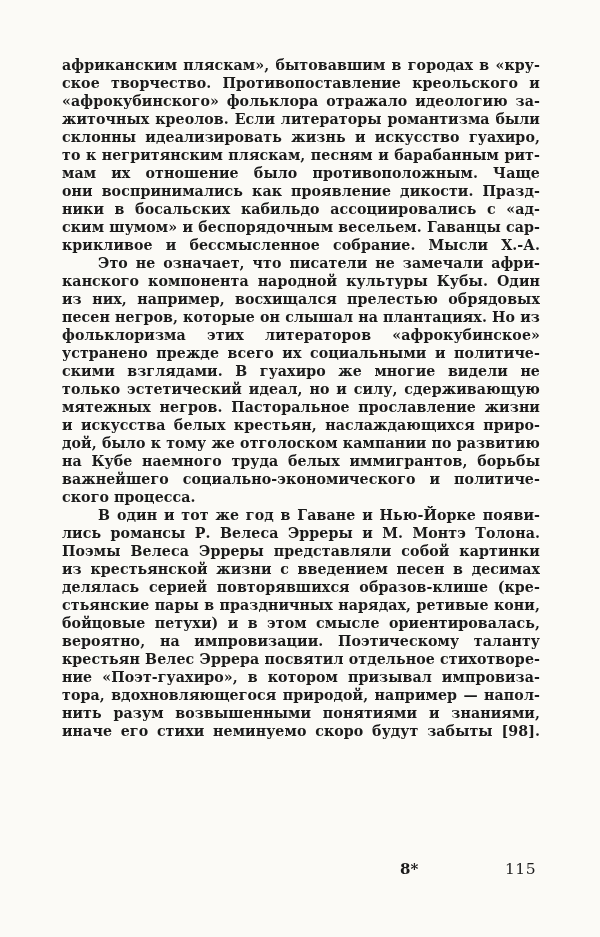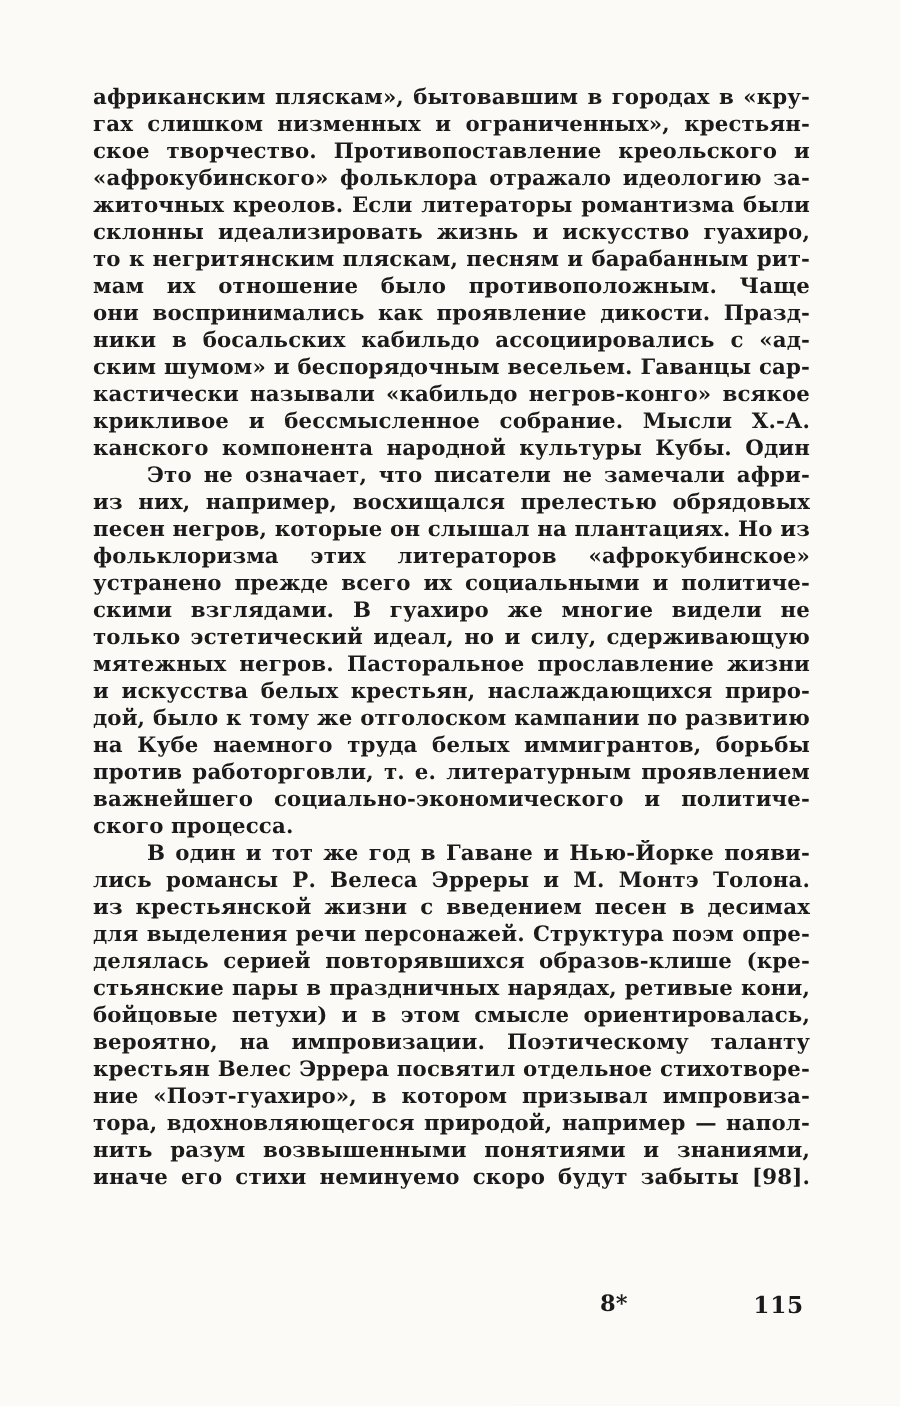--- a/index.html
+++ b/index.html
@@ -57,62 +57,59 @@
     position: absolute;
     left: 338px;
     top: 0;
     font-weight: 700;
     font-size: 15px;
   }
   .page-number {
     position: absolute;
     right: 4px;
     top: 0;
-    font-weight: 700;
+    font-weight: 400;
     font-size: 15.5px;
     letter-spacing: 0.5px;
   }
 </style>
 </head>
 <body>
 
 <div class="page" style="background: rgb(251, 250, 246); color: rgb(27, 27, 27);">
   <div class="text-block" id="textBlock">
       <div class="line">африканским пляскам», бытовавшим в городах в «кру-</div>
-      <div class="line">гах слишком низменных и ограниченных», крестьян-</div>
       <div class="line">ское творчество. Противопоставление креольского и</div>
       <div class="line">«афрокубинского» фольклора отражало идеологию за-</div>
       <div class="line">житочных креолов. Если литераторы романтизма были</div>
       <div class="line">склонны идеализировать жизнь и искусство гуахиро,</div>
       <div class="line">то к негритянским пляскам, песням и барабанным рит-</div>
       <div class="line">мам их отношение было противоположным. Чаще всего</div>
       <div class="line">они воспринимались как проявление дикости. Празд-</div>
       <div class="line">ники в босальских кабильдо ассоциировались с «ад-</div>
       <div class="line">ским шумом» и беспорядочным весельем. Гаванцы сар-</div>
-      <div class="line">кастически называли «кабильдо негров-конго» всякое</div>
       <div class="line">крикливое и бессмысленное собрание. Мысли Х.-А. Сако</div>
+      <div class="line indent">Это не означает, что писатели не замечали афри-</div>
       <div class="line">канского компонента народной культуры Кубы. Один</div>
-      <div class="line indent">Это не означает, что писатели не замечали афри-</div>
       <div class="line">из них, например, восхищался прелестью обрядовых</div>
       <div class="line">песен негров, которые он слышал на плантациях. Но из</div>
       <div class="line">фольклоризма этих литераторов «афрокубинское» было</div>
       <div class="line">устранено прежде всего их социальными и политиче-</div>
       <div class="line">скими взглядами. В гуахиро же многие видели не</div>
       <div class="line">только эстетический идеал, но и силу, сдерживающую</div>
       <div class="line">мятежных негров. Пасторальное прославление жизни</div>
       <div class="line">и искусства белых крестьян, наслаждающихся приро-</div>
       <div class="line">дой, было к тому же отголоском кампании по развитию</div>
       <div class="line">на Кубе наемного труда белых иммигрантов, борьбы</div>
-      <div class="line">против работорговли, т. е. литературным проявлением</div>
       <div class="line">важнейшего социально-экономического и политиче-</div>
       <div class="line noj">ского процесса.</div>
       <div class="line indent">В один и тот же год в Гаване и Нью-Йорке появи-</div>
       <div class="line">лись романсы Р. Велеса Эрреры и М. Монтэ Толона.</div>
+      <div class="line">Поэмы Велеса Эрреры представляли собой картинки</div>
       <div class="line">из крестьянской жизни с введением песен в десимах</div>
-      <div class="line">для выделения речи персонажей. Структура поэм опре-</div>
       <div class="line">делялась серией повторявшихся образов-клише (кре-</div>
       <div class="line">стьянские пары в праздничных нарядах, ретивые кони,</div>
       <div class="line">бойцовые петухи) и в этом смысле ориентировалась,</div>
       <div class="line">вероятно, на импровизации. Поэтическому таланту</div>
       <div class="line">крестьян Велес Эррера посвятил отдельное стихотворе-</div>
       <div class="line">ние «Поэт-гуахиро», в котором призывал импровиза-</div>
       <div class="line">тора, вдохновляющегося природой, например — напол-</div>
       <div class="line">нить разум возвышенными понятиями и знаниями,</div>
       <div class="line">иначе его стихи неминуемо скоро будут забыты [98].</div>
     </div>

